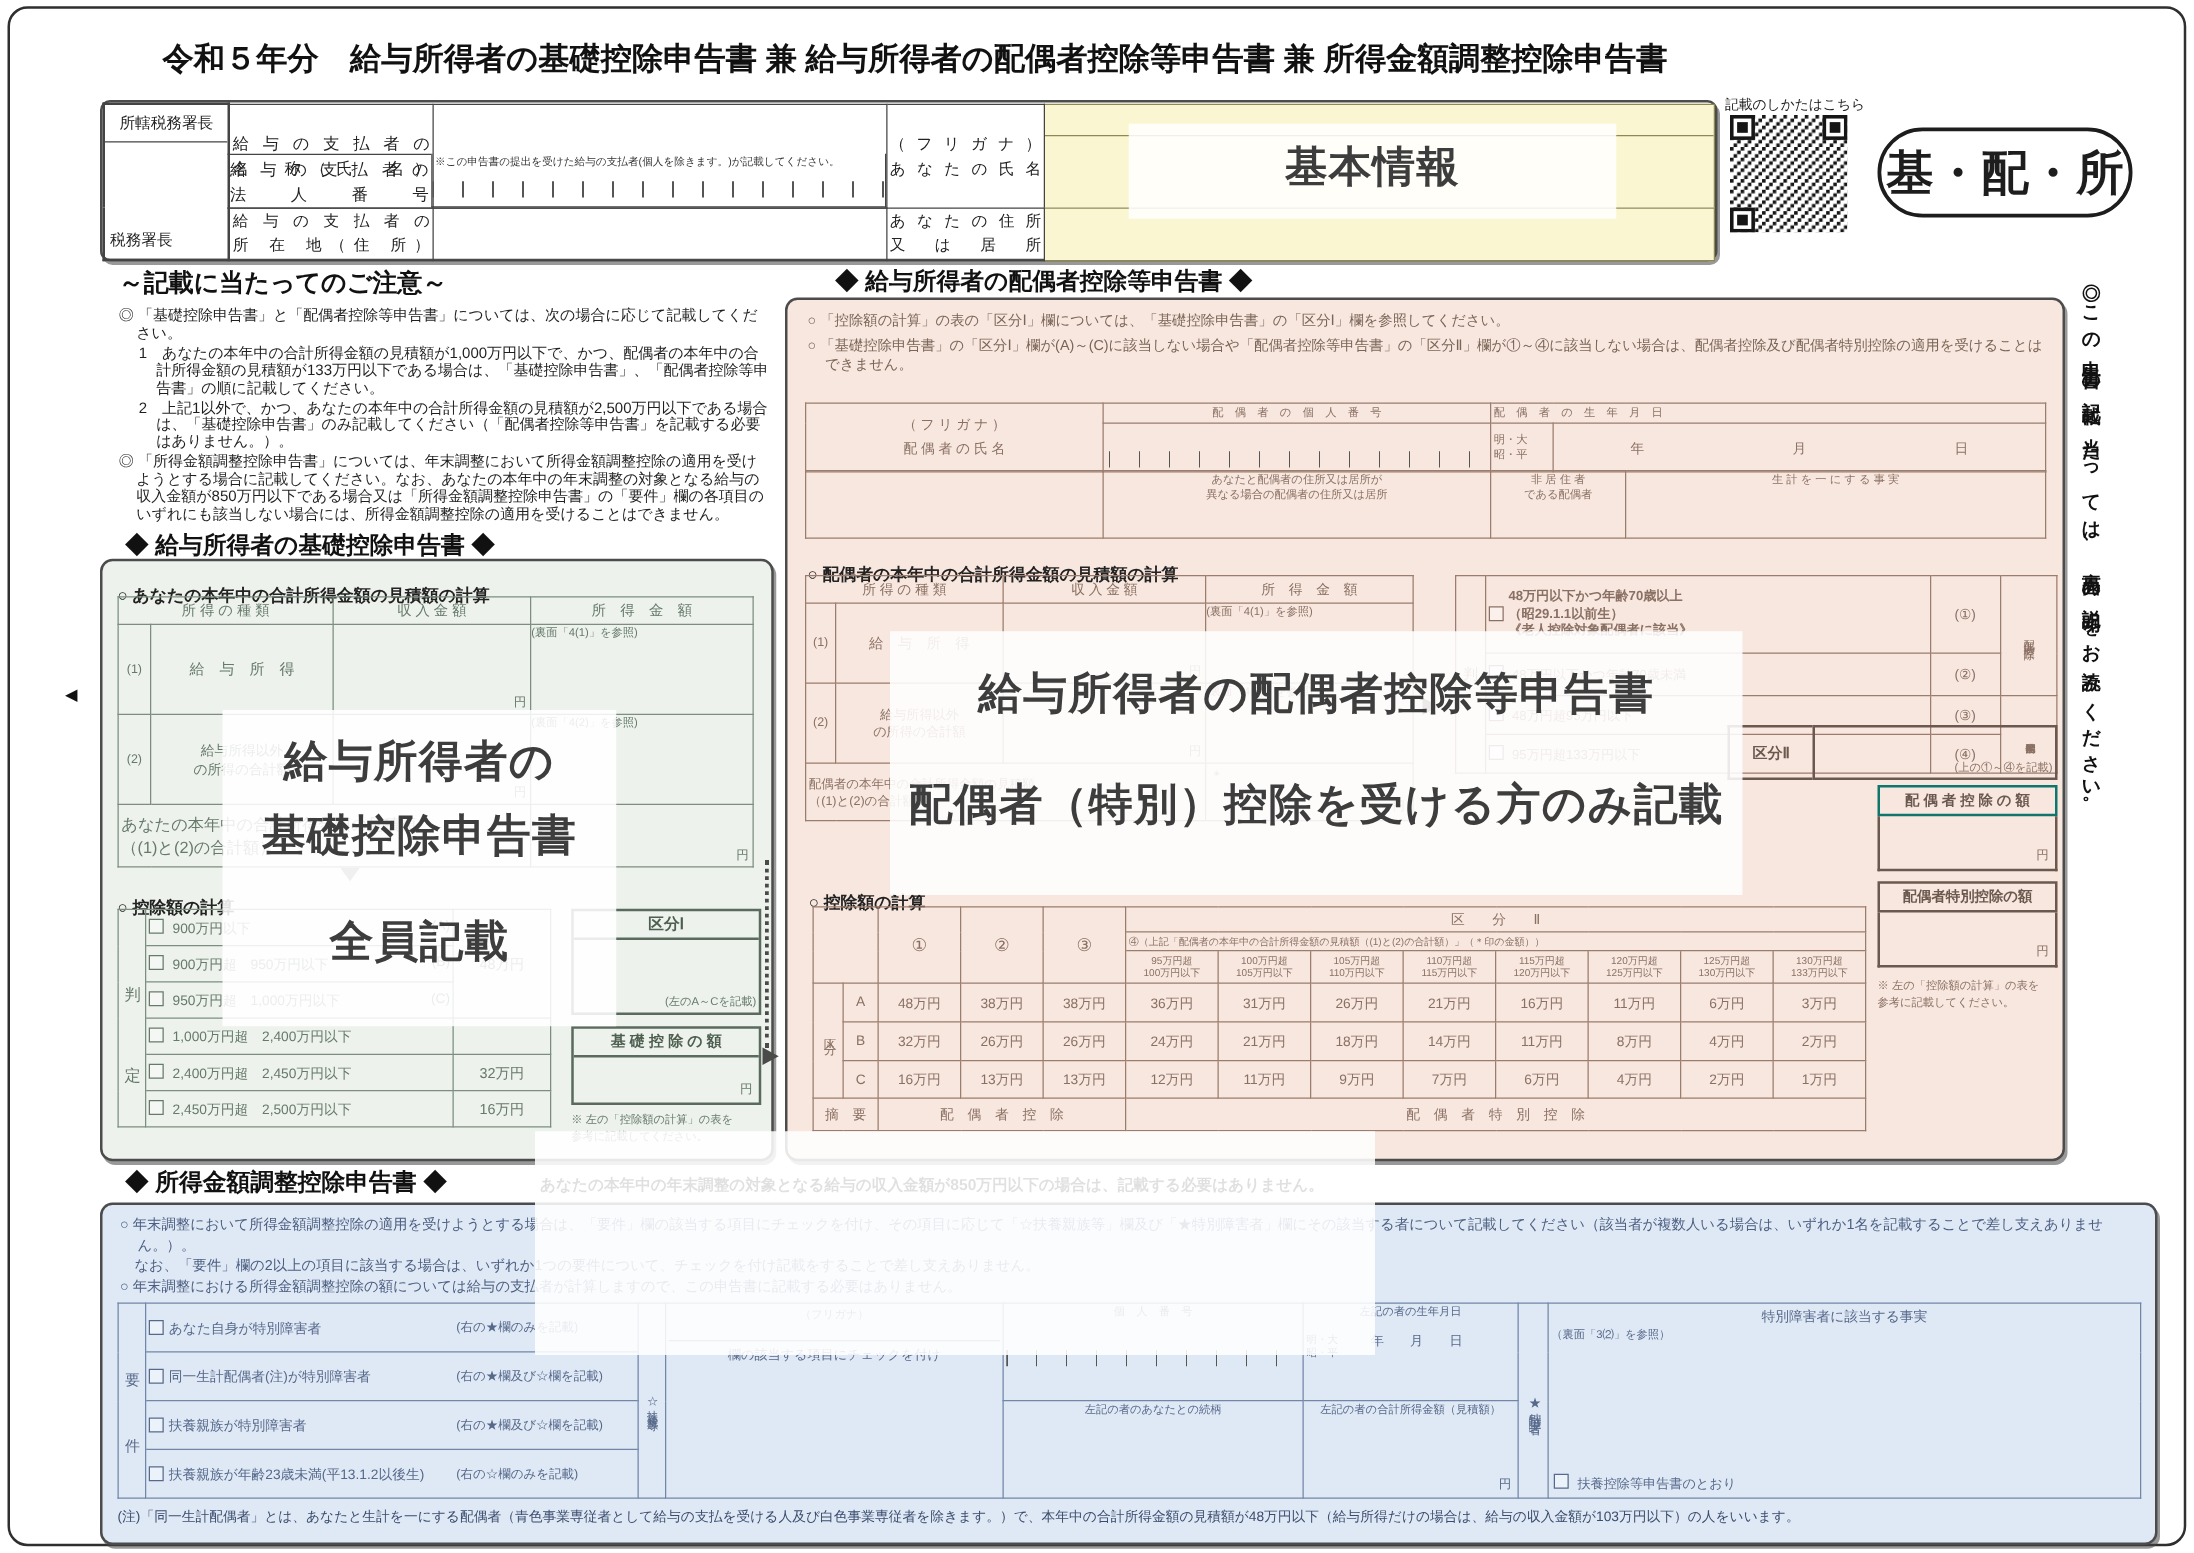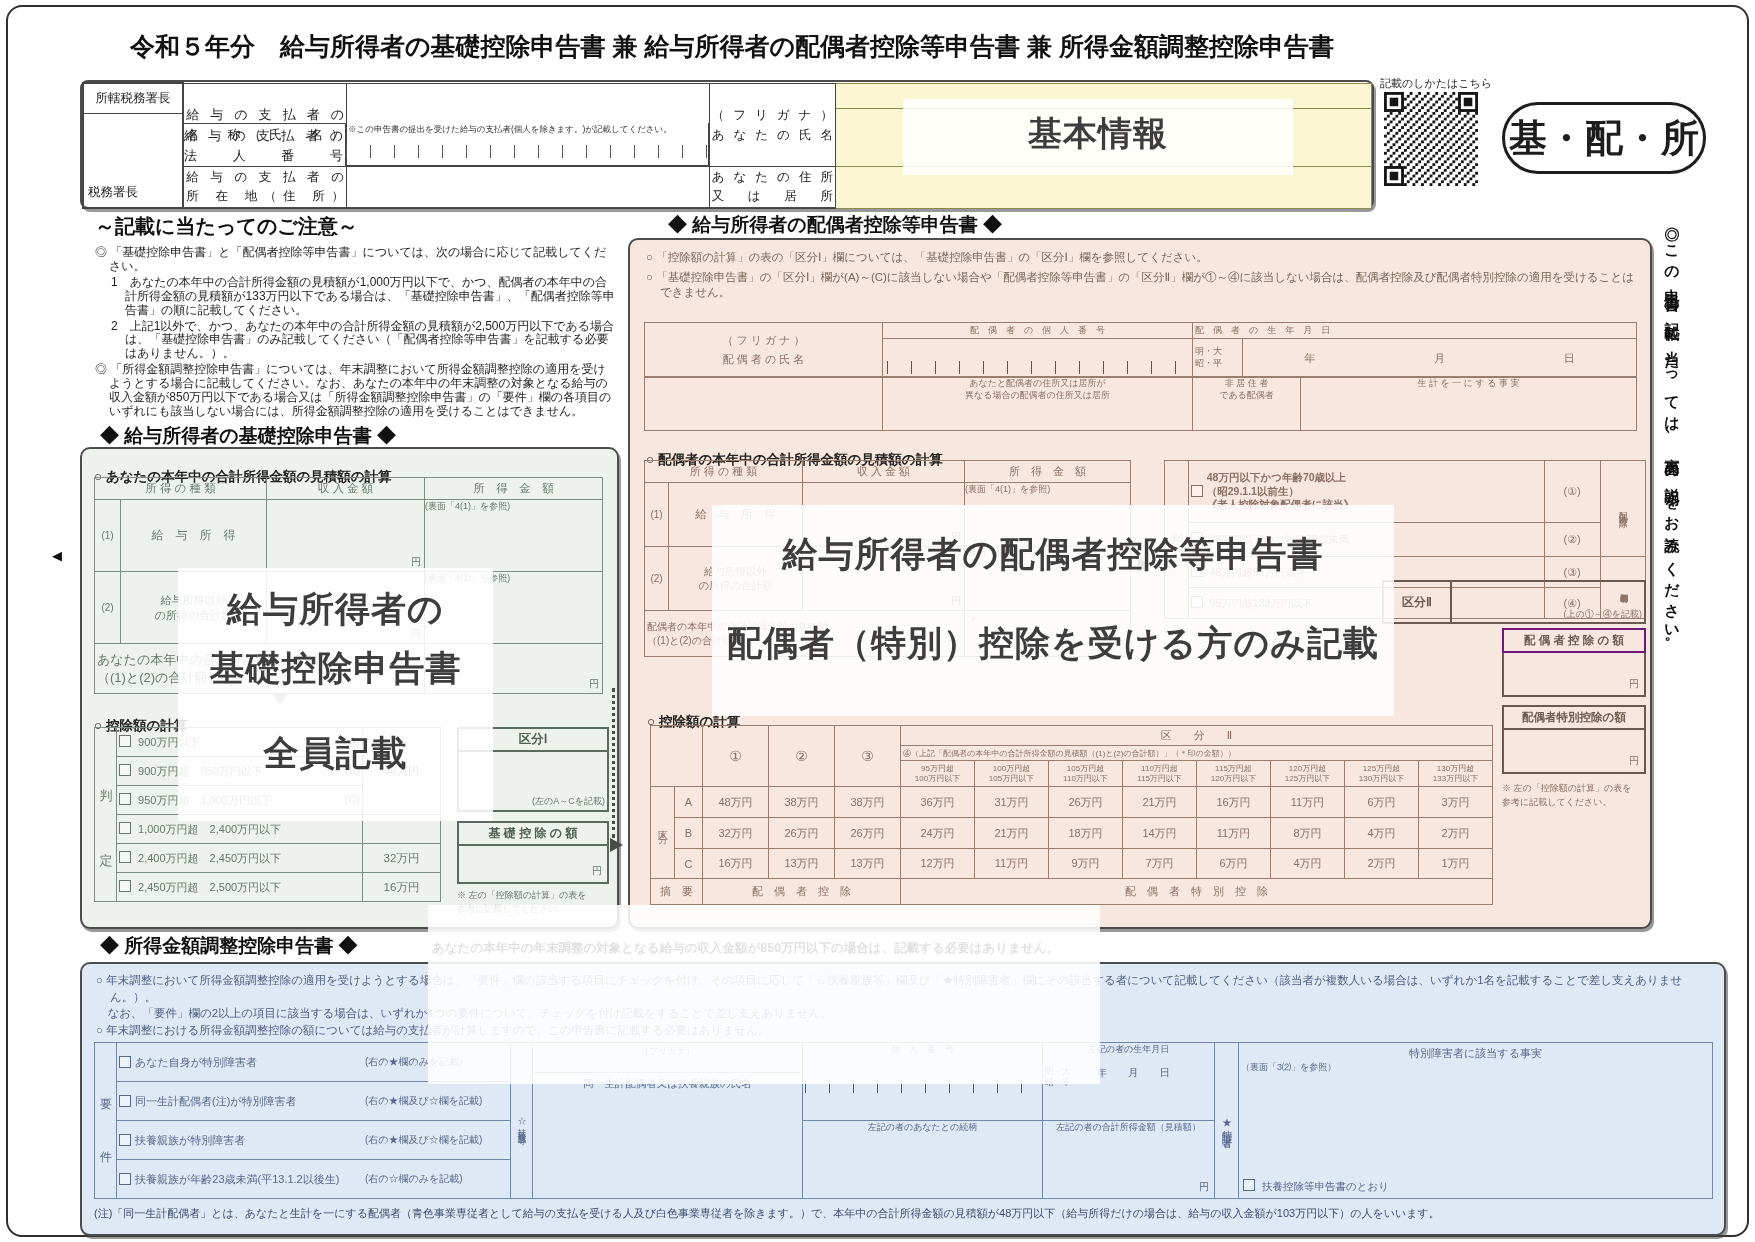--- a/index.html
+++ b/index.html
@@ -475,21 +475,21 @@
       </tr>
       <tr style="height:26px;font-size:11px;">
         <td colspan="2" style="text-align:center;">摘　要</td>
         <td colspan="3" style="text-align:center;">配　偶　者　控　除</td>
         <td colspan="8" style="text-align:center;">配　偶　者　特　別　控　除</td>
       </tr>
     </tbody>
       </table>
 
     <div class="abs" style="left:872px;top:388px;width:144px;">
-      <div class="b" style="border:2px solid #701a75;text-align:center;font-size:11.5px;padding:3px 0;color:#6b584e;background:#f8e7de;">配 偶 者 控 除 の 額</div>
+      <div class="b" style="border:2px solid #0f766e;text-align:center;font-size:11.5px;padding:3px 0;color:#6b584e;background:#f8e7de;">配 偶 者 控 除 の 額</div>
       <div style="border:2px solid #6b584e;border-top:none;height:42px;position:relative;">
         <span class="unit" style="position:absolute;right:2px;bottom:2px;">円</span>
         </div>
       <div class="b" style="border:2px solid #6b584e;text-align:center;font-size:11.5px;padding:3px 0;color:#6b584e;background:#f8e7de;margin-top:8px;">配偶者特別控除の額</div>
       <div style="border:2px solid #6b584e;border-top:none;height:42px;position:relative;">
         <span class="unit" style="position:absolute;right:2px;bottom:2px;">円</span>
         </div>
       <div class="pre tiny" style="margin-top:8px;line-height:1.5;">※ 左の「控除額の計算」の表を
 参考に記載してください。</div>
     </div>
@@ -522,21 +522,21 @@
         <td style="font-size:11px;">
               <div style="display:flex;align-items:center;">
           <span class="cb"></span>
           <span style="width:230px;">あなた自身が特別障害者</span>
           <span style="font-size:10px;">(右の★欄のみを記載)</span>
               </div>
             </td>
         <td rowspan="4" class="vt tiny" style="text-align:center;letter-spacing:2px;">☆扶養親族等</td>
         <td rowspan="4" style="vertical-align:top;">
           <div class="tiny" style="text-align:center;padding-top:2px;">（フリガナ）</div>
-          <div style="font-size:10.5px;text-align:center;border-top:1px solid #7286a8;margin-top:14px;padding-top:4px;">同一生計配偶者又は扶養親族の氏名</div>
+          <div style="font-size:10.5px;text-align:center;border-top:1px solid #7286a8;margin-top:14px;padding-top:4px;">欄の該当する項目にチェックを付け</div>
             </td>
         <td rowspan="2" style="vertical-align:top;">
           <div class="tiny" style="text-align:center;">個　人　番　号</div>
           <div class="ticks" style="margin-top:24px;"></div>
             </td>
         <td rowspan="2" style="vertical-align:top;">
           <div class="tiny" style="text-align:center;">左記の者の生年月日</div>
           <div style="display:flex;margin-top:10px;">
             <span class="pre" style="font-size:8.5px;line-height:1.3;">明・大
 昭・平</span>

